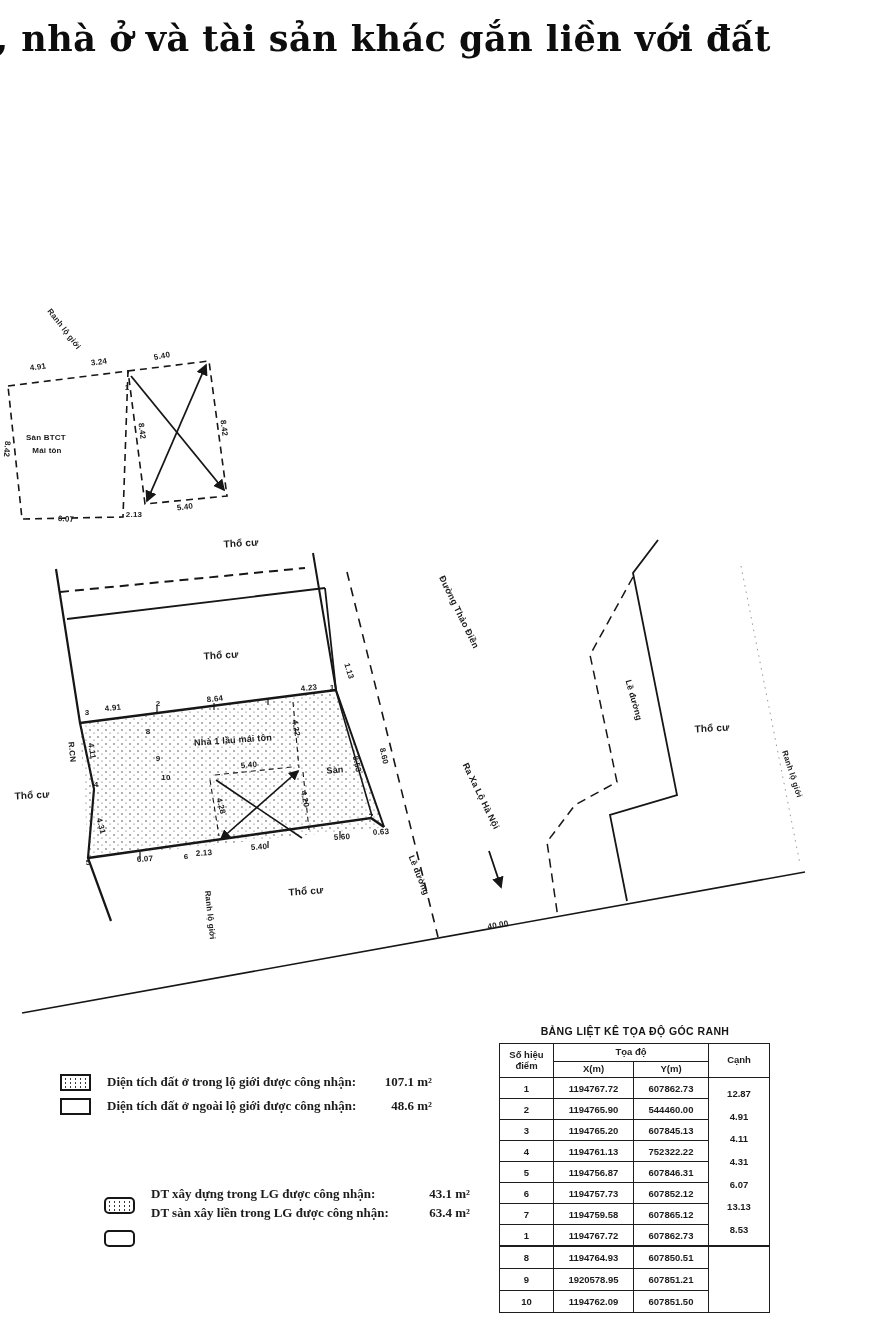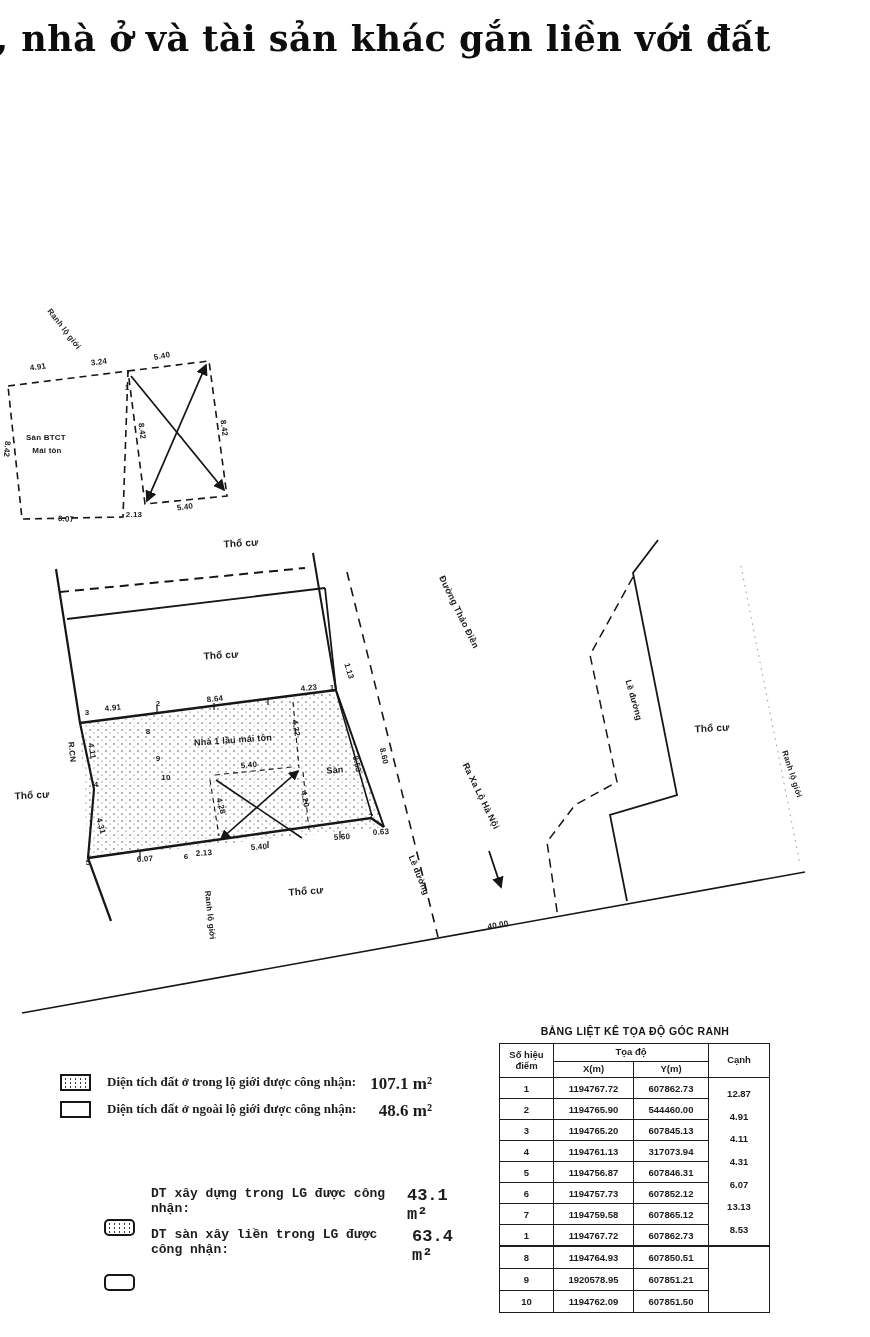--- a/index.html
+++ b/index.html
@@ -19,24 +19,24 @@
   
   .legend{position:absolute;font-family:"Liberation Serif",serif;
     font-weight:700;color:#1c1c1c;}
   .legend-row{display:flex;align-items:flex-start;margin-bottom:7px;}
   .swatch{width:27px;height:13px;border:2px solid #161616;flex:0 0 auto;
     margin-right:16px;background:#fff;}
   .swatch.dotted{background-image:radial-gradient(#3a3a3a .8px,transparent 1px);
     background-size:5px 4px;background-position:1px 1px;}
   .swatch.round{border-radius:5px;}
   .legend-label{font-size:13px;}
-  .legend-value{font-size:17px;margin-left:auto;padding-left:8px;}
+  .legend-value{font-size:13px;margin-left:auto;padding-left:8px;}
   .legend-group{display:flex;align-items:center;margin-bottom:6px;}
   .legend-lines{flex:1;}
-  .legend-lines .legend-row{margin-bottom:3px;font-family:Liberation Mono, monospace;}
+  .legend-lines .legend-row{margin-bottom:3px;}
 
   
   .tbl-title{position:absolute;left:497px;top:1025px;width:276px;
     text-align:center;font-size:10.5px;font-weight:700;letter-spacing:.4px;}
   table.coords{position:absolute;left:499px;top:1043px;border-collapse:collapse;
     font-size:9.5px;font-weight:700;color:#1b1b1b;table-layout:fixed;}
   table.coords td,table.coords th{border:1.6px solid #1d1d1d;text-align:center;
     padding:0;font-weight:700;}
   table.coords th{font-size:9.5px;line-height:1.15;}
   .col-pt{width:54px;}
@@ -259,21 +259,21 @@
           <td>544460.00</td>
         </tr>
         <tr class="drow">
           <td>3</td>
           <td>1194765.20</td>
           <td>607845.13</td>
         </tr>
         <tr class="drow">
           <td>4</td>
           <td>1194761.13</td>
-          <td>317073.94</td>
+          <td>752322.22</td>
         </tr>
         <tr class="drow">
           <td>5</td>
           <td>1194756.87</td>
           <td>607846.31</td>
         </tr>
         <tr class="drow">
           <td>6</td>
           <td>1194757.73</td>
           <td>607852.12</td>

